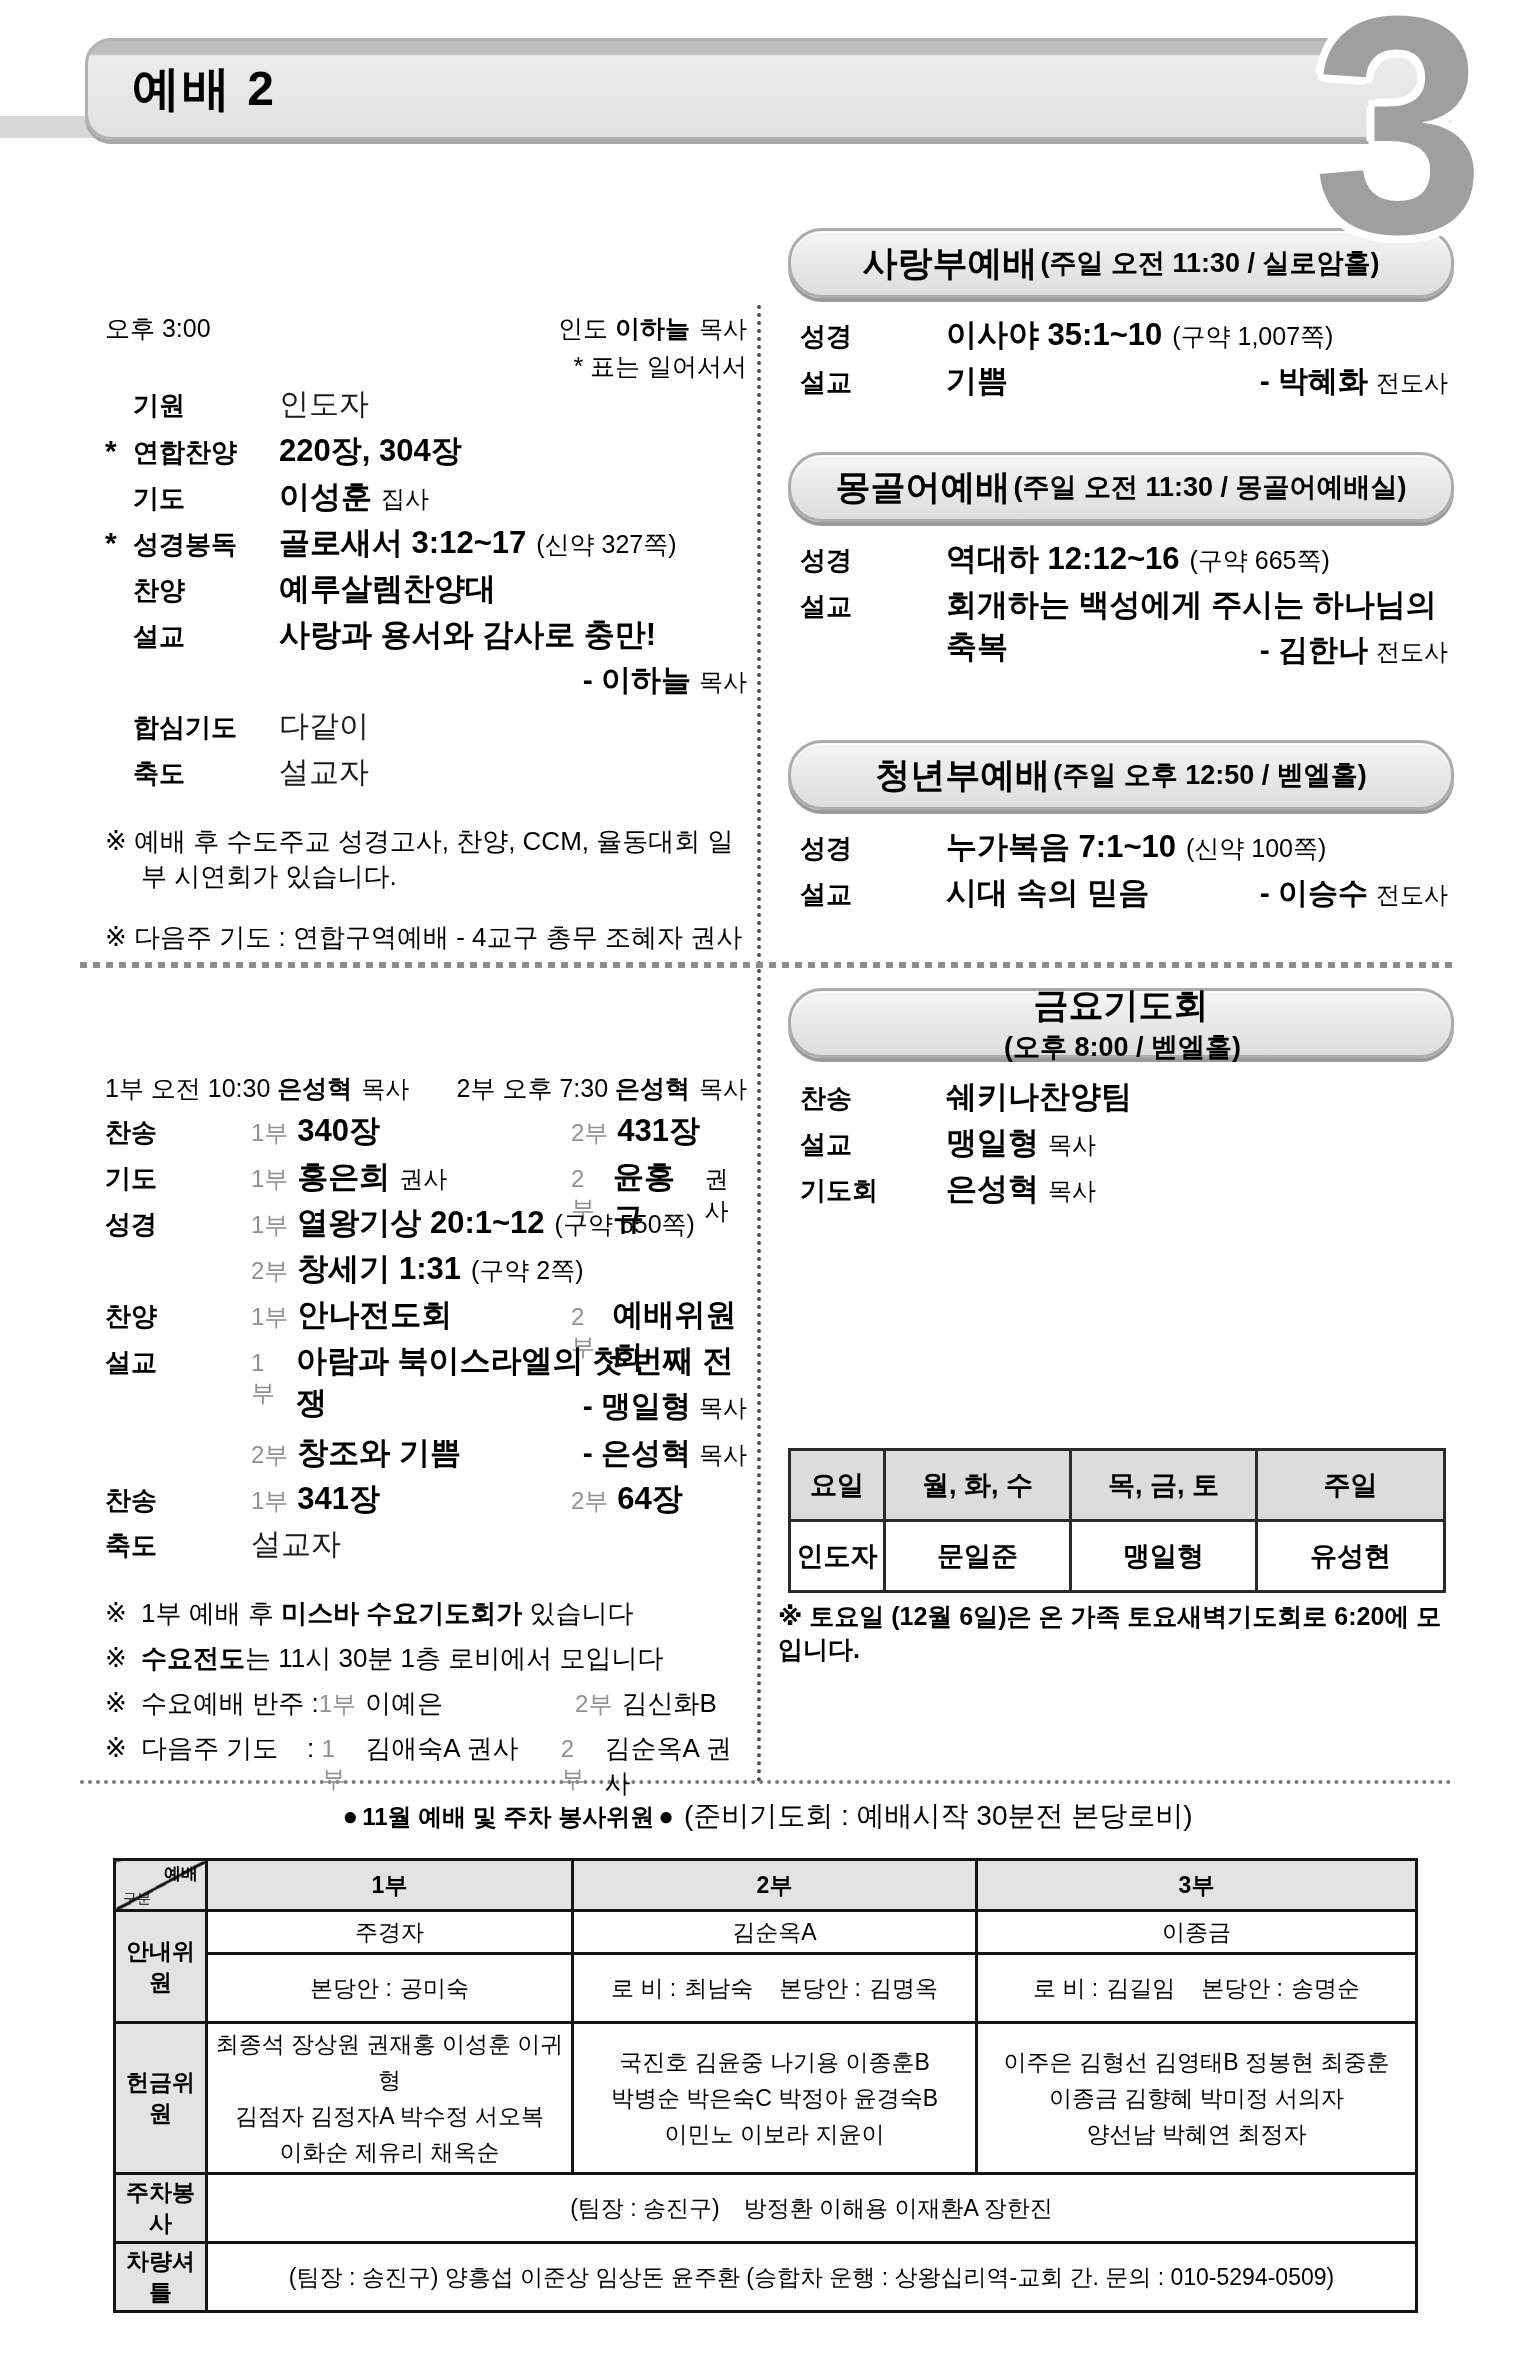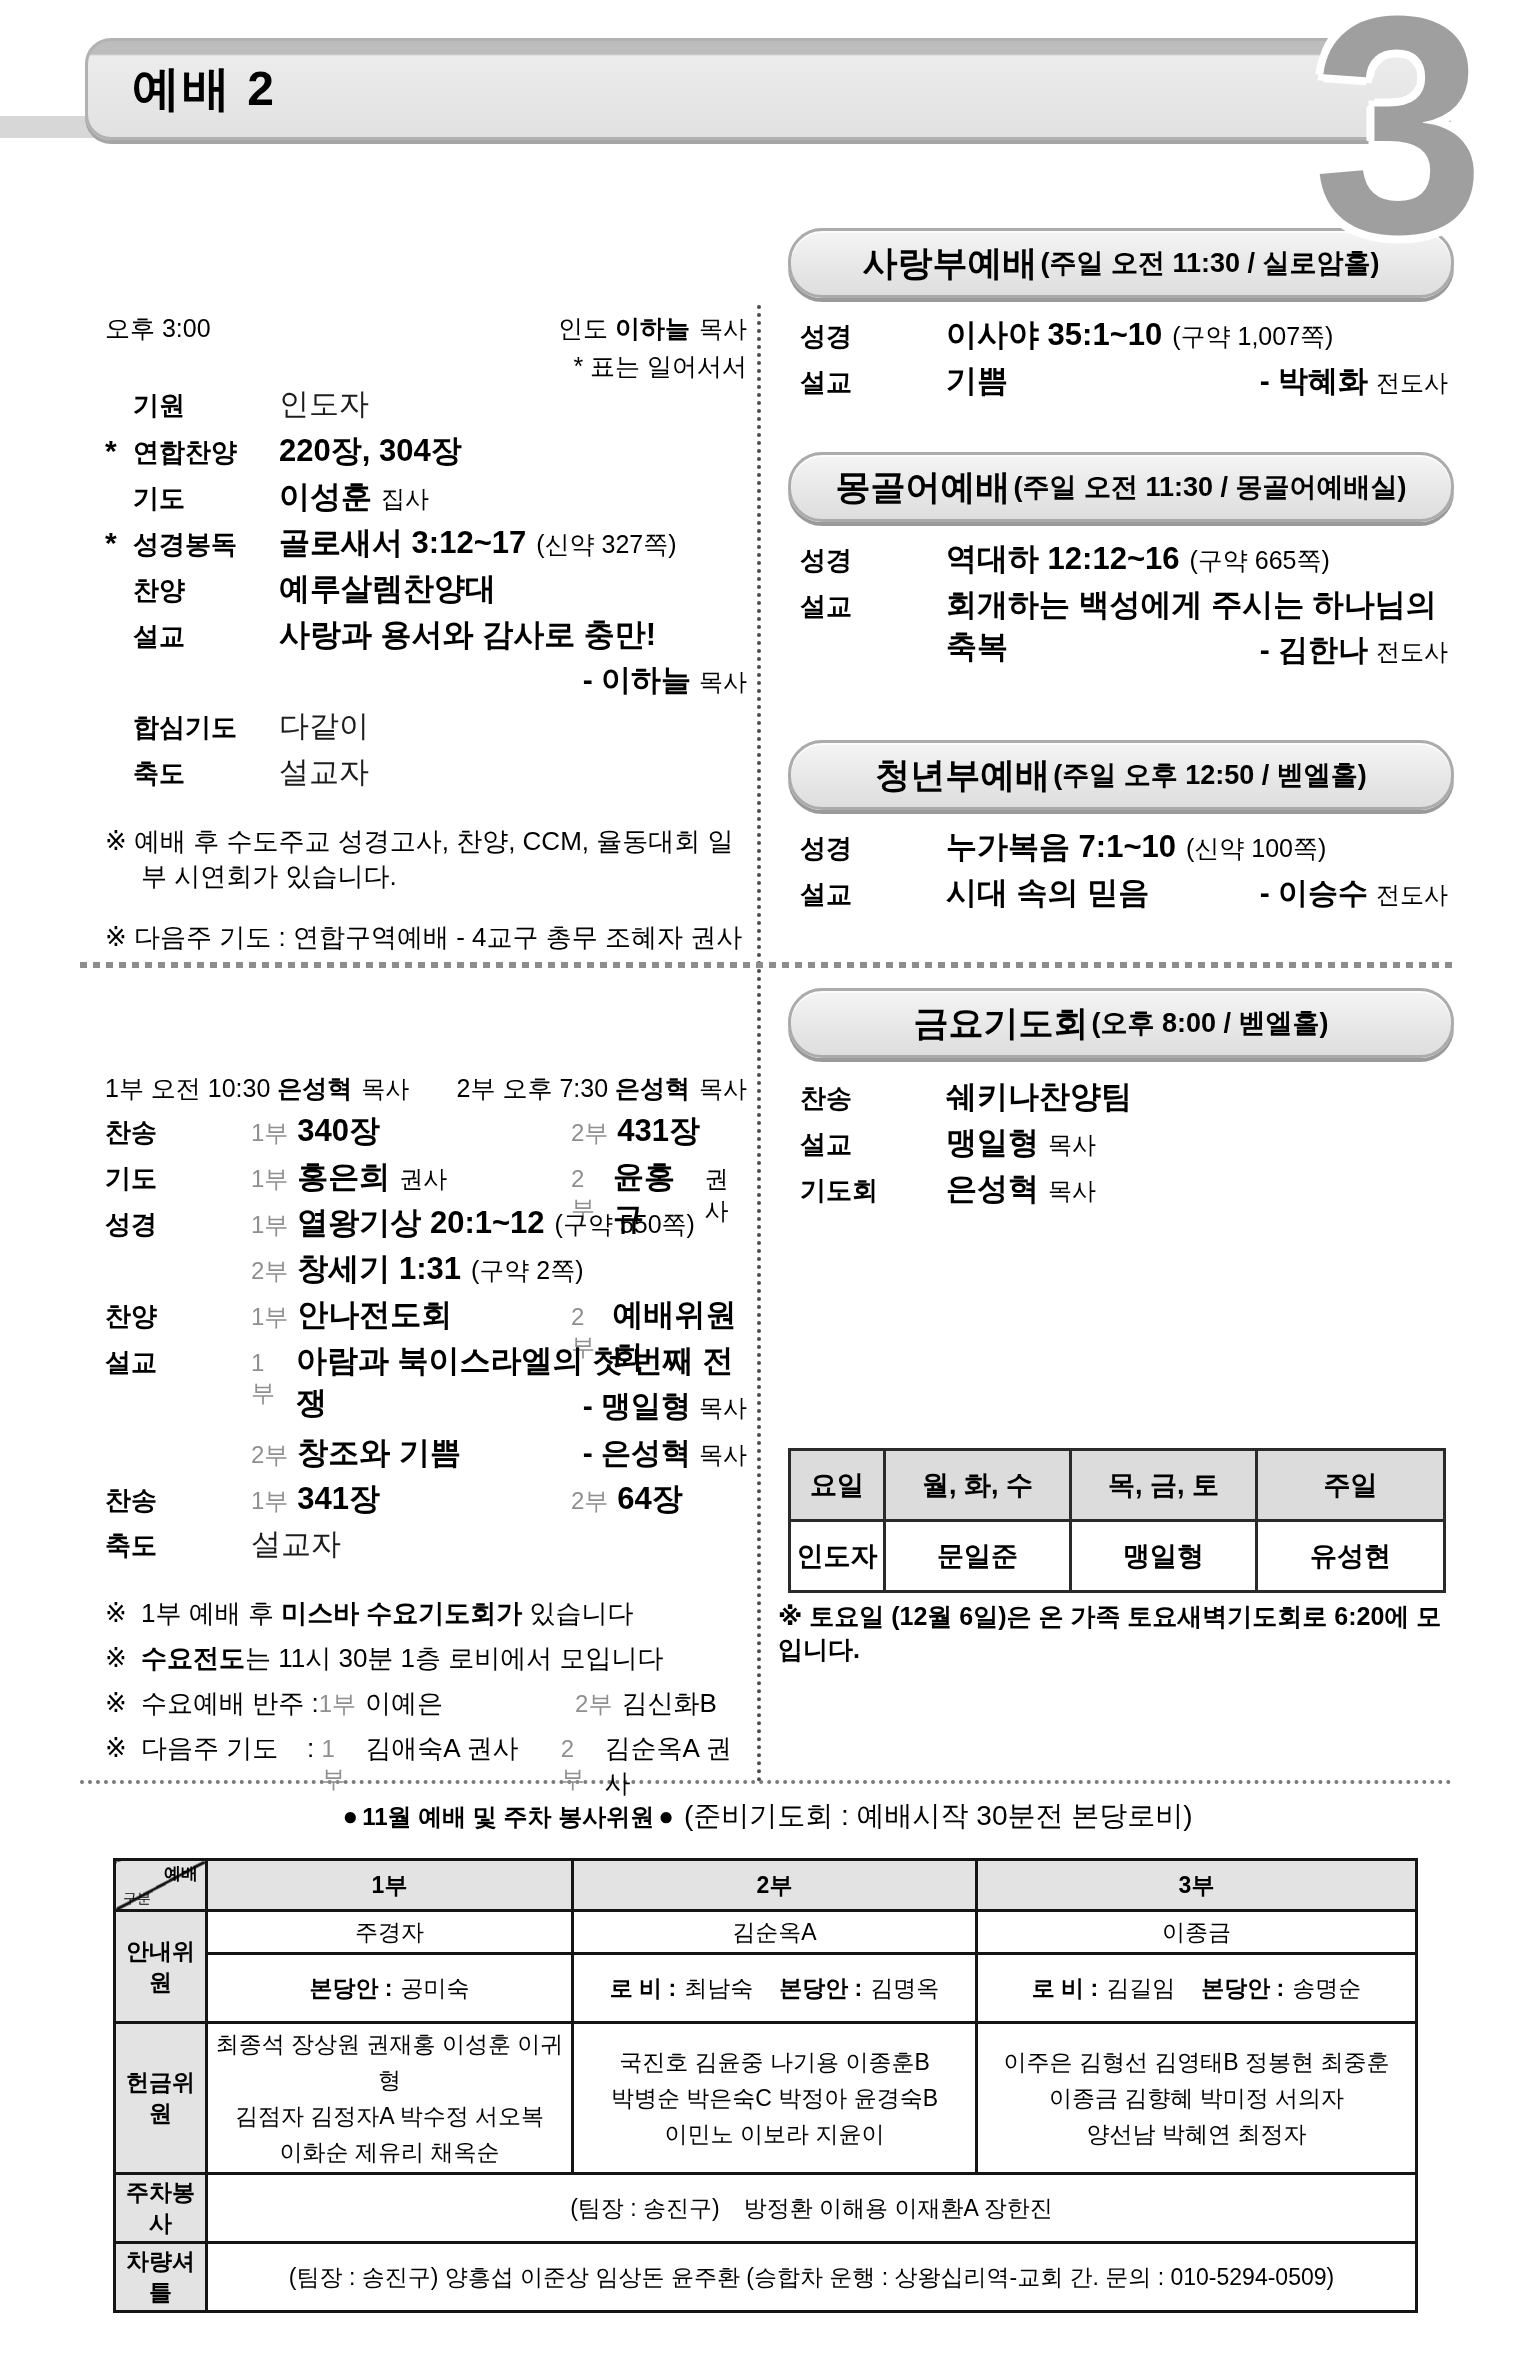--- a/index.html
+++ b/index.html
@@ -63,21 +63,21 @@
   .btable{position:absolute;left:113px;top:1858px;width:1302px;border-collapse:collapse;table-layout:fixed;}
   .btable td{border:3px solid #151515;text-align:center;vertical-align:middle;font-size:23px;padding:2px 4px;}
   .gcell{background:#e3e3e3;font-weight:bold;font-size:24px;}
   .hrow td{height:44px;}
   .r1 td{height:36px;}
   .r2 td{height:62px;}
   .roff td{height:116px;}
   .rpark td{height:42px;}
   .rshut td{height:44px;}
   .lines div{line-height:36px;}
-  .kv b{font-weight:bold;}
+  .kv b{font-weight:normal;}
   .kv .v{margin-left:8px;}
   .kv + .kv{margin-left:26px;}
   .corner{position:relative;background:
      linear-gradient(to bottom right,transparent calc(50% - 1.5px),#151515 calc(50% - 1.5px) calc(50% + 1.5px),transparent calc(50% + 1.5px)),#e3e3e3;}
   .corner .ca{position:absolute;top:1px;right:7px;font-size:17px;font-weight:bold;}
   .corner .cb{position:absolute;bottom:1px;left:7px;font-size:14px;font-weight:normal;}
   .teamgap{margin-right:24px;}
 </style>
 </head>
 <body>
@@ -301,21 +301,21 @@
       </div>
     <div class="srow">
         <span class="lbl">설교</span>
         <span class="bv">시대 속의 믿음</span>
         <span class="fill"></span>
         <span class="spk">- 이승수</span>
         <span class="spkt">전도사</span>
       </div>
   </div>
 
-  <div class="pill" style="left:788px;top:988px;width:660px;">
+  <div class="pill" style="left:788px;top:988px;width:660px;flex-direction:column;">
     <span class="pill-t">금요기도회</span>
       <span class="pill-s">(오후 8:00 / 벧엘홀)</span>
   </div>
   <div class="sec" style="left:800px;top:1076px;width:648px;">
     <div class="srow">
         <span class="lbl">찬송</span>
         <span class="bv">쉐키나찬양팀</span>
       </div>
     <div class="srow">
         <span class="lbl">설교</span>

